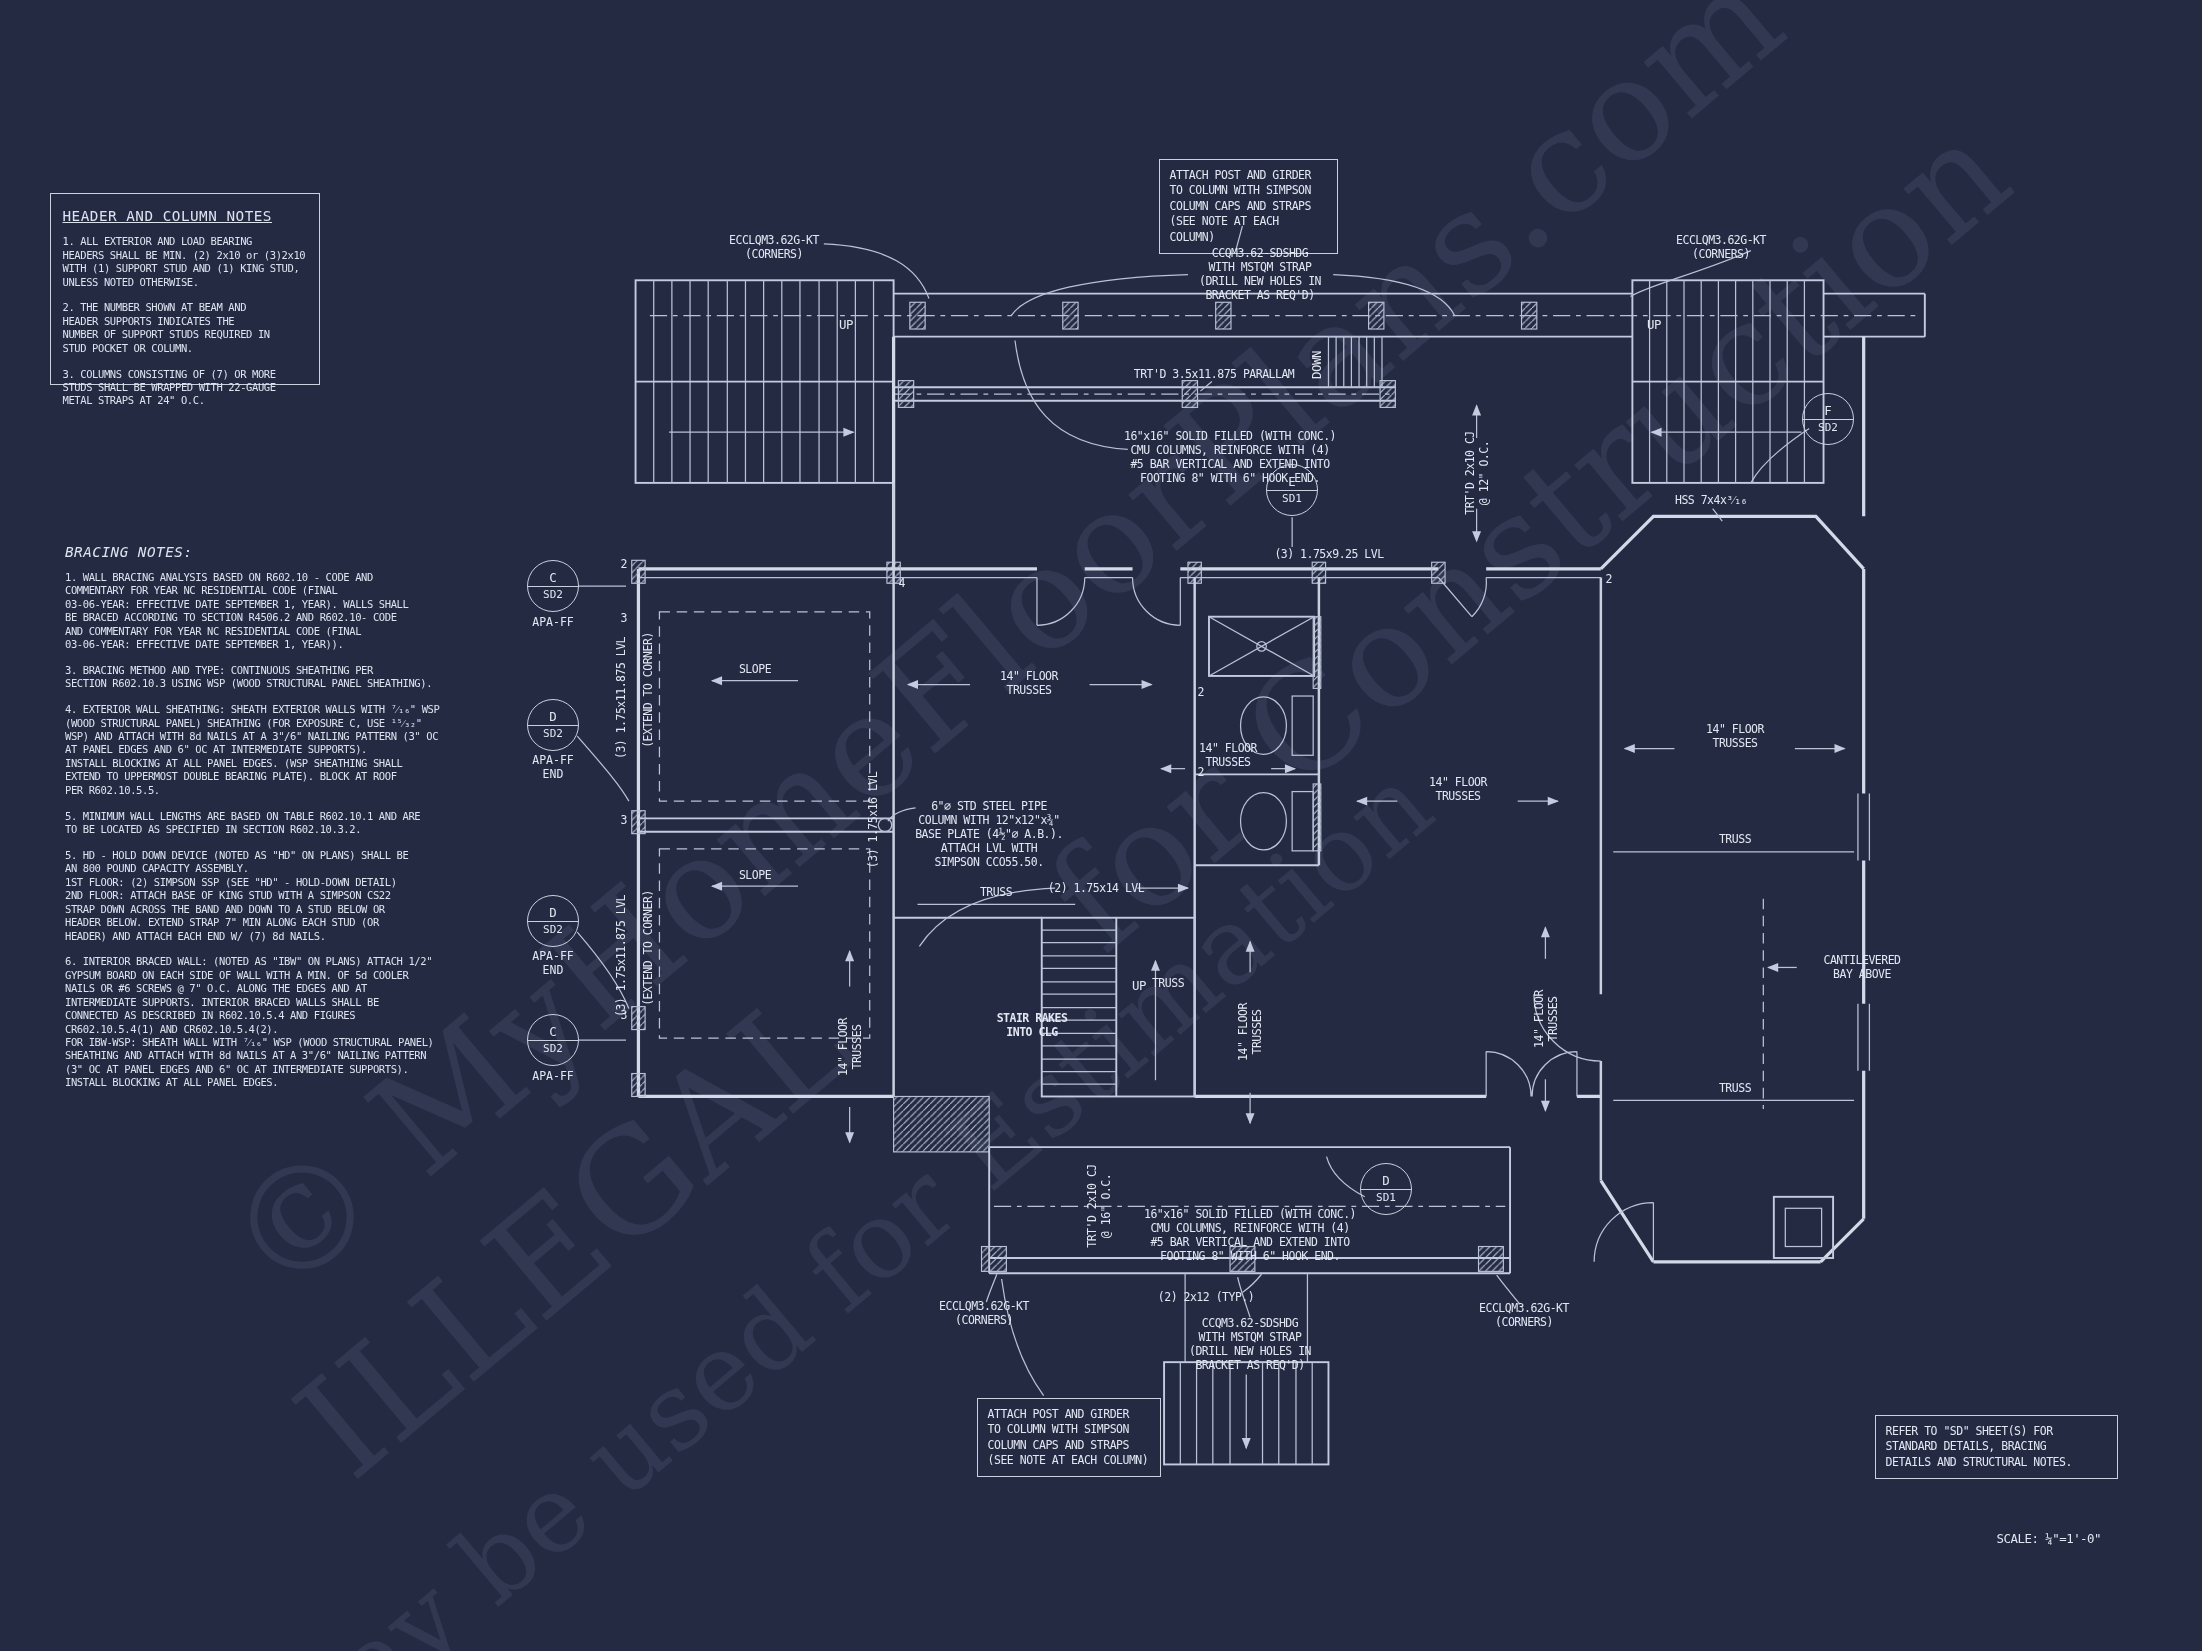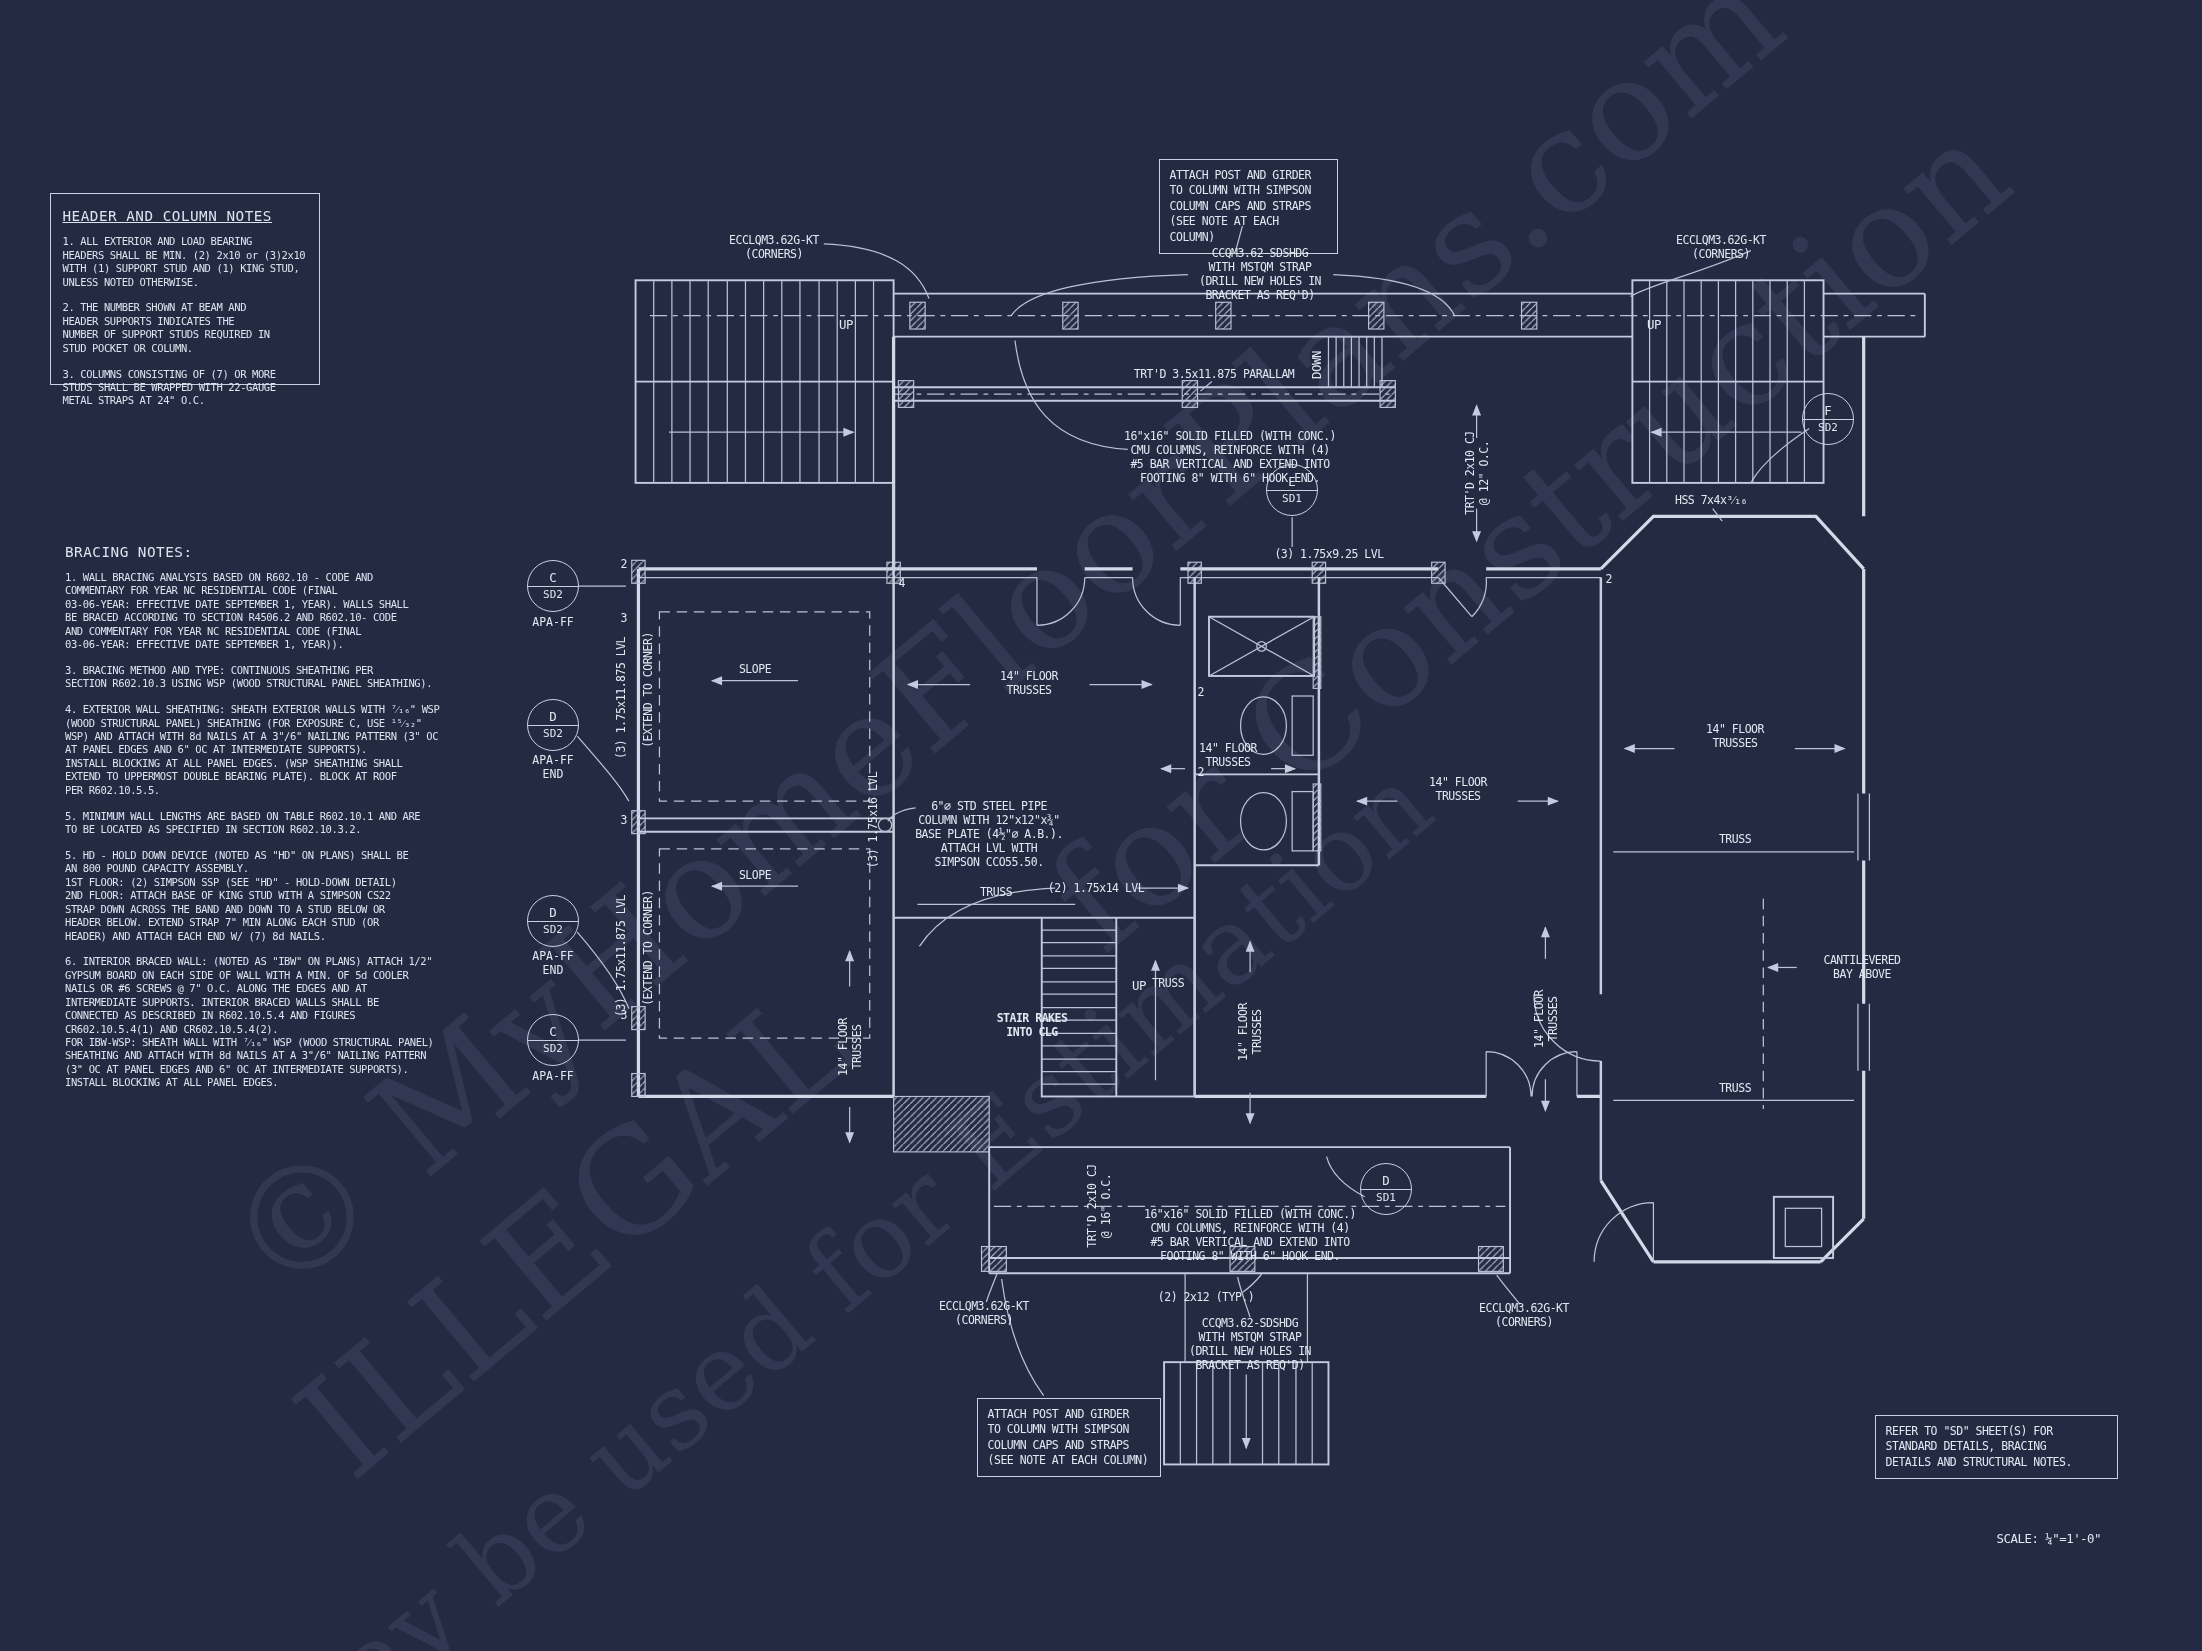--- a/index.html
+++ b/index.html
@@ -230,21 +230,21 @@
     <p>2. THE NUMBER SHOWN AT BEAM AND
 HEADER SUPPORTS INDICATES THE
 NUMBER OF SUPPORT STUDS REQUIRED IN
 STUD POCKET OR COLUMN.</p>
     <p>3. COLUMNS CONSISTING OF (7) OR MORE
 STUDS SHALL BE WRAPPED WITH 22-GAUGE
 METAL STRAPS AT 24" O.C.</p>
   </div>
 
   <div class="notes" id="brnotes">
-    <div class="ttl" style="text-decoration:none;">BRACING NOTES:</div>
+    <div class="ttl" style="text-decoration:none;font-style:italic;">BRACING NOTES:</div>
     <p>1. WALL BRACING ANALYSIS BASED ON R602.10 - CODE AND
 COMMENTARY FOR YEAR NC RESIDENTIAL CODE (FINAL
 03-06-YEAR: EFFECTIVE DATE SEPTEMBER 1, YEAR). WALLS SHALL
 BE BRACED ACCORDING TO SECTION R4506.2 AND R602.10- CODE
 AND COMMENTARY FOR YEAR NC RESIDENTIAL CODE (FINAL
 03-06-YEAR: EFFECTIVE DATE SEPTEMBER 1, YEAR)).</p>
     <p>3. BRACING METHOD AND TYPE: CONTINUOUS SHEATHING PER
 SECTION R602.10.3 USING WSP (WOOD STRUCTURAL PANEL SHEATHING).</p>
     <p>4. EXTERIOR WALL SHEATHING: SHEATH EXTERIOR WALLS WITH ⁷⁄₁₆" WSP
 (WOOD STRUCTURAL PANEL) SHEATHING (FOR EXPOSURE C, USE ¹⁵⁄₃₂"

